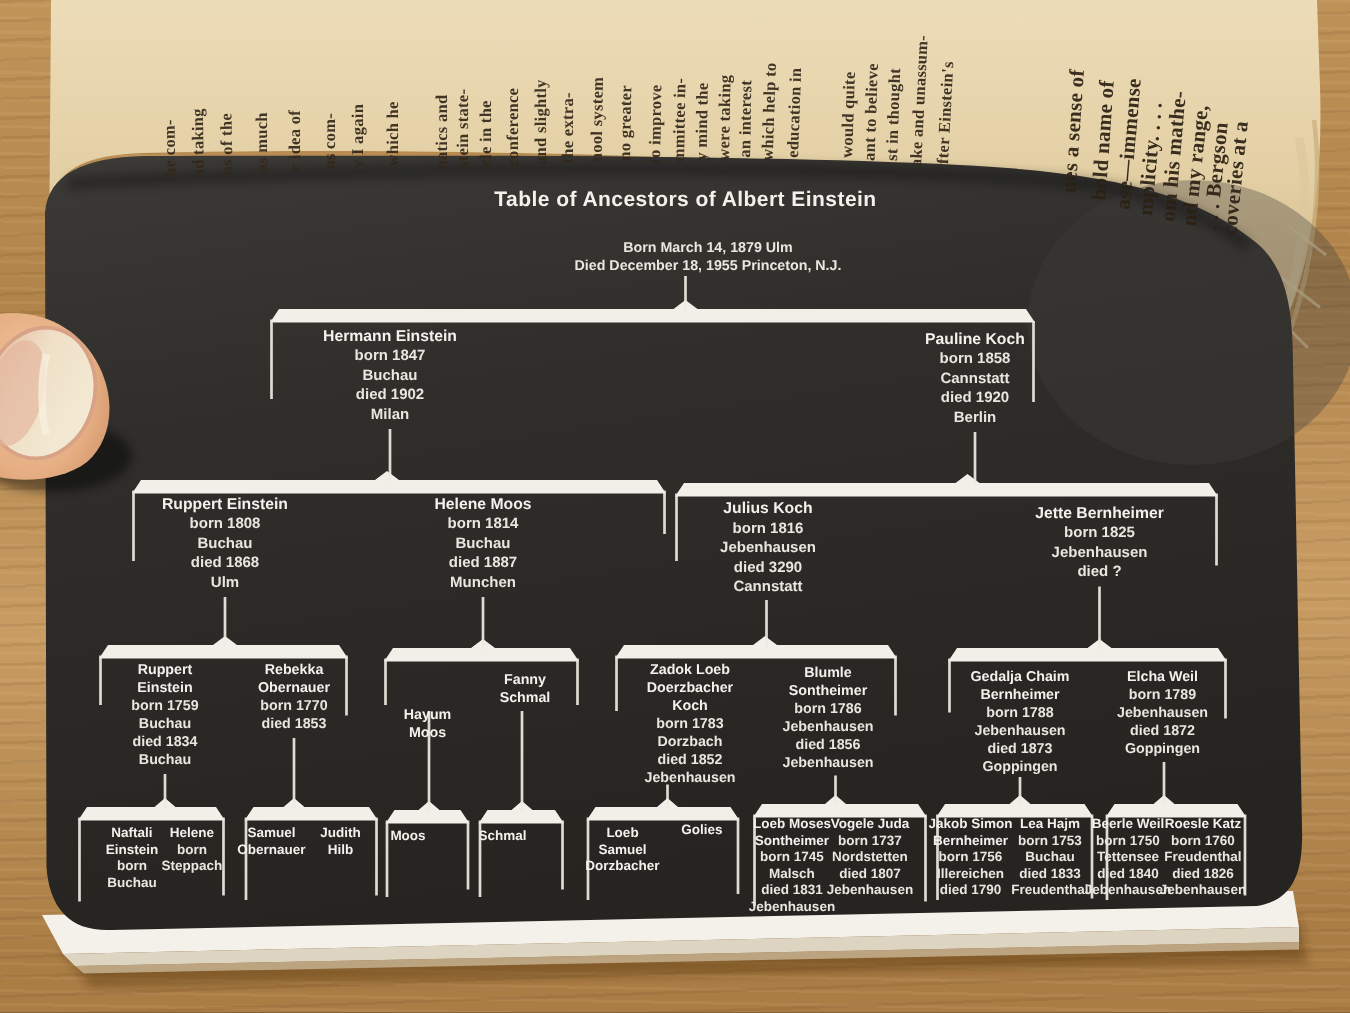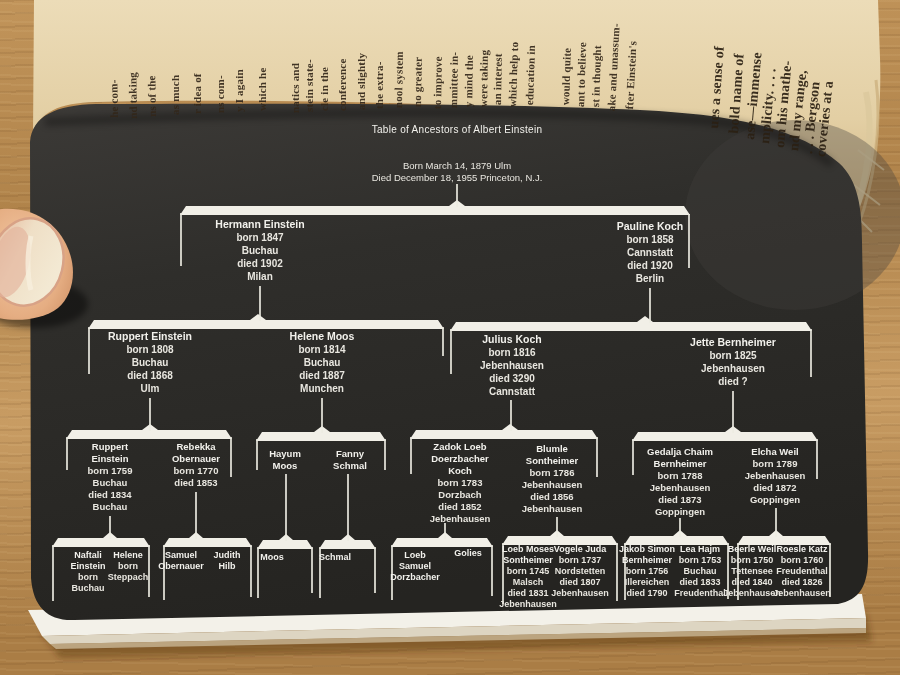--- a/index.html
+++ b/index.html
@@ -18,25 +18,25 @@
   svg.scene{position:absolute;left:0;top:0;}
   
   .frags{position:absolute;left:0;top:0;width:900px;height:260px;}
   .frag{position:absolute;transform:rotate(var(--r,-90deg));transform-origin:0 0;
     font:bold 11px "Liberation Serif","DejaVu Serif",serif;color:#33271a;
     white-space:nowrap;letter-spacing:.2px;opacity:.92;}
   .frag.lg{font-size:14px;color:#2b2013;}
   
   .tree{position:absolute;left:0;top:0;width:900px;height:675px;color:#f2f1ec;}
   .t-title{position:absolute;left:297px;top:124px;width:320px;text-align:center;
-    font-size:10px;font-weight:normal;letter-spacing:.3px;}
+    font-size:14px;font-weight:bold;letter-spacing:.3px;}
   .t-sub{position:absolute;left:297px;top:146px;width:320px;text-align:center;
     font-size:11px;font-weight:bold;}
-  .t-line{position:absolute;left:297px;width:320px;text-align:center;
-    font-size:9.5px;font-weight:normal;color:#e9e7e0;}
+  .t-line{position:absolute;left:312px;width:320px;text-align:center;
+    font-size:9.5px;font-weight:bold;color:#e9e7e0;}
   .pbox{position:absolute;text-align:center;}
   .bn{font-weight:bold;font-size:10.5px;line-height:13px;white-space:pre-line;}
   .bd{font-weight:bold;font-size:10px;line-height:13px;white-space:pre-line;color:#e8e6df;}
   .sm .bn{font-size:9.5px;line-height:12px}
   .sm .bd{font-size:9.5px;line-height:12px}
   .xs .bn{font-size:9px;line-height:11px}
   .xs .bd{font-size:9px;line-height:11px}
   .w120{width:120px}.w100{width:100px}
 </style>
 </head>
@@ -233,21 +233,21 @@
 Buchau
 died 1834
 Buchau</div>
     </div>
     <div class="pbox w100 sm" style="left:146px;top:441px">
       <div class="bn">Rebekka
 Obernauer</div>
       <div class="bd">born 1770
 died 1853</div>
     </div>
-    <div class="pbox w100 sm" style="left:235px;top:448px">
+    <div class="pbox w100 sm" style="left:235px;top:471px">
       <div class="bn">Hayum
 Moos</div>
       <div class="bd"></div>
     </div>
     <div class="pbox w100 sm" style="left:300px;top:448px">
       <div class="bn">Fanny
 Schmal</div>
       <div class="bd"></div>
     </div>
     <div class="pbox w100 sm" style="left:410px;top:441px">

